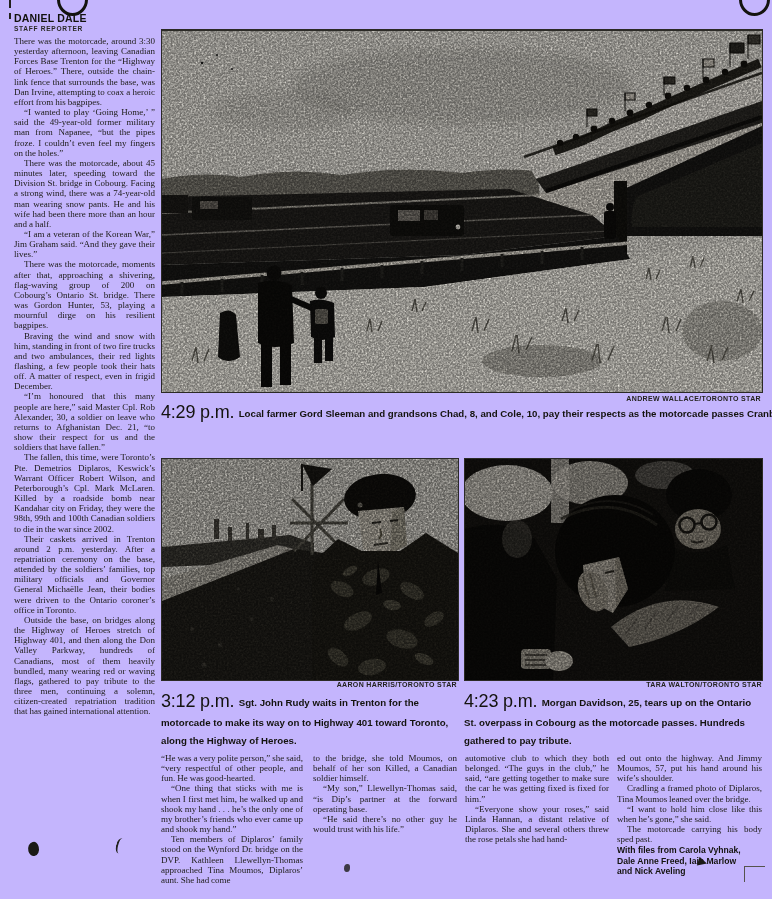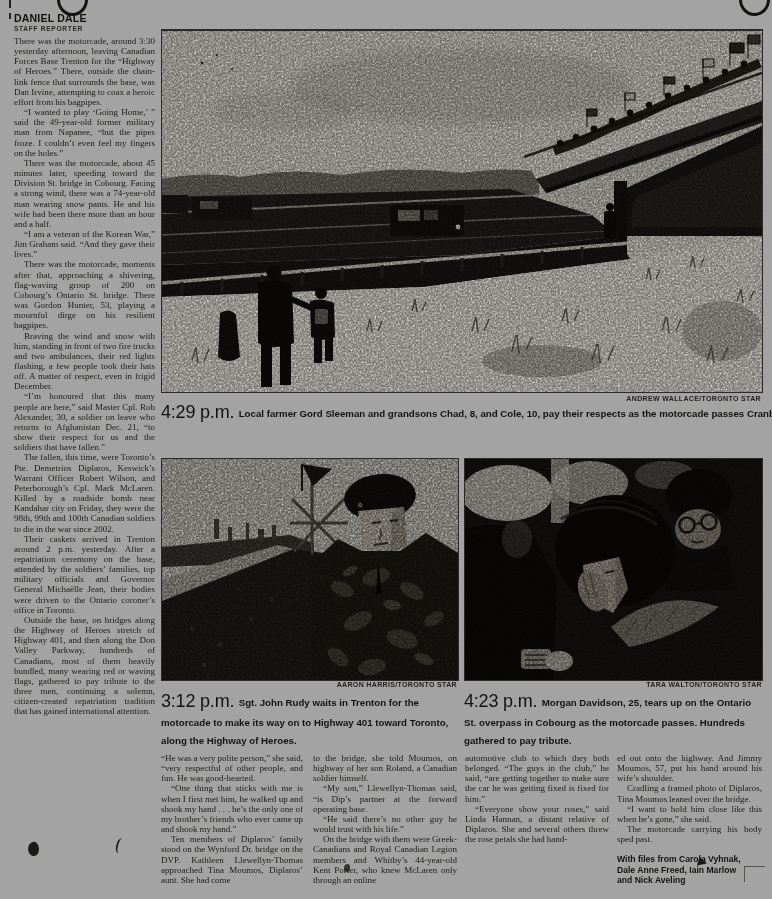--- a/index.html
+++ b/index.html
@@ -1,35 +1,35 @@
 <!DOCTYPE html>
 <html><head>
 <meta charset="utf-8">
 <style>
   html,body{margin:0;padding:0;background:#e7e5e0;}
-  .sheet{position:relative;width:772px;height:899px;background:#a3a3a3;overflow:hidden;
+  .sheet{position:relative;width:772px;height:899px;background:#c4b5fd;overflow:hidden;
          font-family:"Liberation Serif",serif;color:#1c1b17;}
   
   .frag{position:absolute;top:-17px;width:25px;height:27px;border:3.5px solid #14130f;border-radius:50%;background:transparent;}
   .frag-left{left:57px;}
   .frag-right{left:739px;}
   .tickmark{position:absolute;background:#23211d;}
   
   .byline{position:absolute;left:14px;top:12px;width:141px;}
   .byline-name{font-family:"Liberation Sans",sans-serif;font-weight:900;font-size:10.5px;letter-spacing:.2px;color:#12110d;}
   .byline-role{font-family:"Liberation Sans",sans-serif;font-weight:700;font-size:6.6px;letter-spacing:.7px;color:#2a2925;margin-top:1px;}
   
   .col{position:absolute;overflow:hidden;}
   .left-col{left:14px;top:36px;width:141px;height:812px;}
   .para{margin:0;text-align:justify;font-size:9px;line-height:10.15px;text-indent:10px;word-spacing:-.3px;}
   .col .para:first-child{text-indent:0;}
   .bcol{top:753px;height:146px;width:142px;}
   .bcol1{left:161px;}  .bcol2{left:313px;width:144px;}
   .bcol3{left:465px;width:144px;}  .bcol4{left:617px;width:145px;}
-  .tagline{font-family:"Liberation Sans",sans-serif;font-weight:700;font-size:8.6px;line-height:10.3px;margin-top:10px;color:#14130f;width:128px;}
+  .tagline{font-family:"Liberation Sans",sans-serif;font-weight:700;font-size:8.6px;line-height:10.3px;margin-top:1px;color:#14130f;width:128px;}
   
   .photo{position:absolute;border:1px solid #2b2a26;background:#e4e1da;box-sizing:content-box;}
   .photo svg{display:block;}
   .photo-main{left:161px;top:29px;width:600px;height:361px;border-top-width:2px;}
   .photo-trenton{left:161px;top:458px;width:296px;height:221px;}
   .photo-cobourg{left:464px;top:458px;width:297px;height:221px;}
   .credit{position:absolute;font-family:"Liberation Sans",sans-serif;font-weight:700;font-size:7px;
           letter-spacing:.35px;color:#23221e;text-align:right;}
   .credit-main{left:460px;top:395px;width:301px;}
   .credit-trenton{left:260px;top:681px;width:197px;}
@@ -333,24 +333,23 @@
     <span class="cap-time">4:23 p.m.</span>
     <span class="cap-text">Morgan Davidson, 25, tears up on the Ontario St. overpass in Cobourg as the motorcade passes. Hundreds gathered to pay tribute.</span>
   </div>
 
   <div class="col bcol bcol1">
       <p class="para">“He was a very polite person,” she said, “very respectful of other people, and fun. He was good-hearted.</p>
       <p class="para">“One thing that sticks with me is when I first met him, he walked up and shook my hand . . . he’s the only one of my brother’s friends who ever came up and shook my hand.”</p>
       <p class="para">Ten members of Diplaros’ family stood on the Wynford Dr. bridge on the DVP. Kathleen Llewellyn-Thomas approached Tina Moumos, Diplaros’ aunt. She had come</p>
     </div>
   <div class="col bcol bcol2">
-      <p class="para">to the bridge, she told Moumos, on highway of her son Roland, a Canadian soldier himself.</p>
+      <p class="para">to the bridge, she told Moumos, on behalf of her son Killed, a Canadian soldier himself.</p>
       <p class="para">“My son,” Llewellyn-Thomas said, “is Dip’s partner at the forward operating base.</p>
       <p class="para">“He said there’s no other guy he would trust with his life.”</p>
-      <p class="para">On the bridge with them were Greek-Canadians and Royal Canadian Legion members and Whitby’s 44-year-old Kent Porter, who knew McLaren only through an online</p>
     </div>
   <div class="col bcol bcol3">
       <p class="para">automotive club to which they both belonged. “The guys in the club,” he said, “are getting together to make sure the car he was getting fixed is fixed for him.”</p>
       <p class="para">“Everyone show your roses,” said Linda Hannan, a distant relative of Diplaros. She and several others threw the rose petals she had hand-</p>
     </div>
   <div class="col bcol bcol4">
     <div>
         <p class="para">ed out onto the highway. And Jimmy Moumos, 57, put his hand around his wife’s shoulder.</p>
         <p class="para">Cradling a framed photo of Diplaros, Tina Moumos leaned over the bridge.</p>
         <p class="para">“I want to hold him close like this when he’s gone,” she said.</p>

